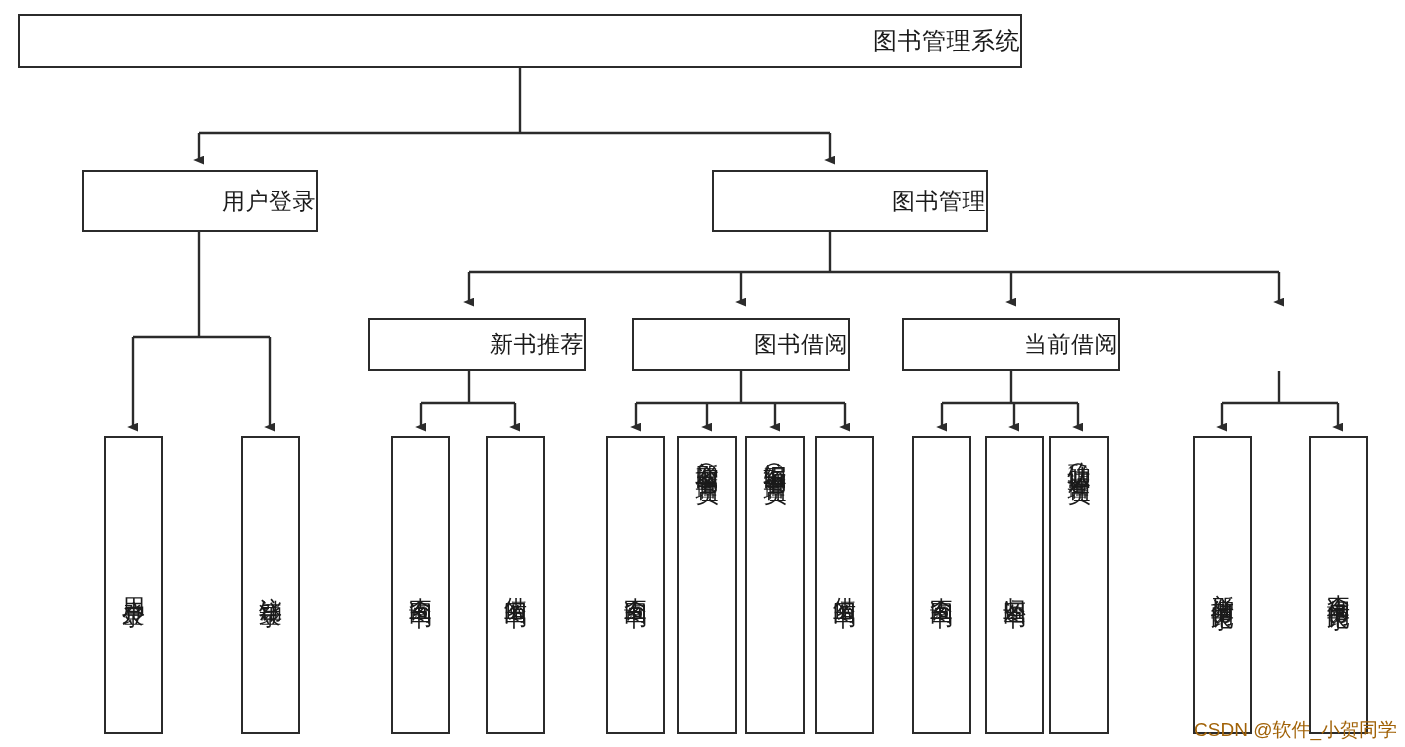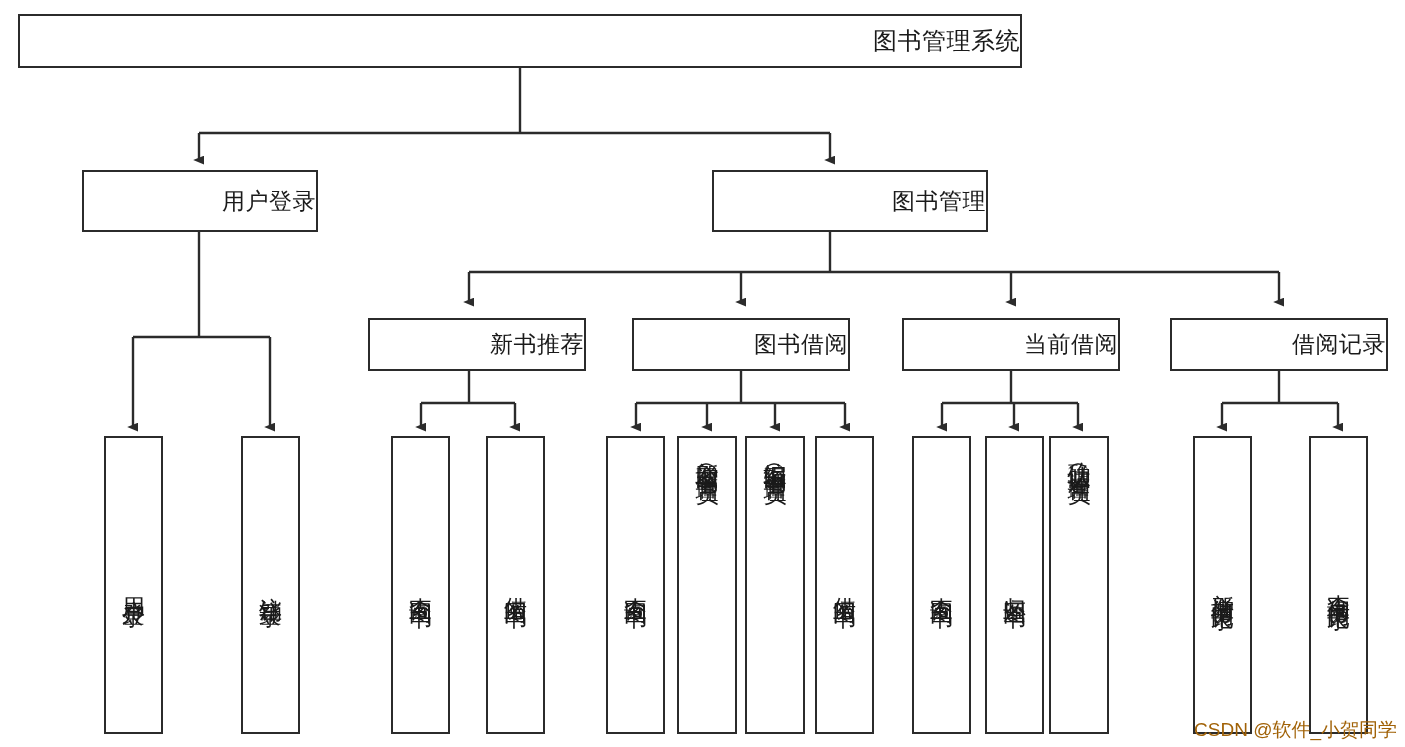--- a/index.html
+++ b/index.html
@@ -155,23 +155,20 @@
   </div>
 
   <div class="node h-node" style="left:632px; top:318px; width:218px; height:53px;">
     <span class="node-label">图书借阅</span>
   </div>
 
   <div class="node h-node" style="left:902px; top:318px; width:218px; height:53px;padding-left:8px;">
     <span class="node-label">当前借阅</span>
   </div>
 
-  <div class="node h-node" style="left:1170px; top:318px; width:218px; height:53px;">
-    <span class="node-label">借阅记录</span>
-  </div>
 
   <div class="node v-node centered" style="left:104px; top:436px; width:59px; height:298px;">
     <span class="node-label">用户登录</span>
   </div>
 
   <div class="node v-node centered" style="left:241px; top:436px; width:59px; height:298px;">
     <span class="node-label">注销登录</span>
   </div>
 
   <div class="node v-node centered" style="left:391px; top:436px; width:59px; height:298px;">

